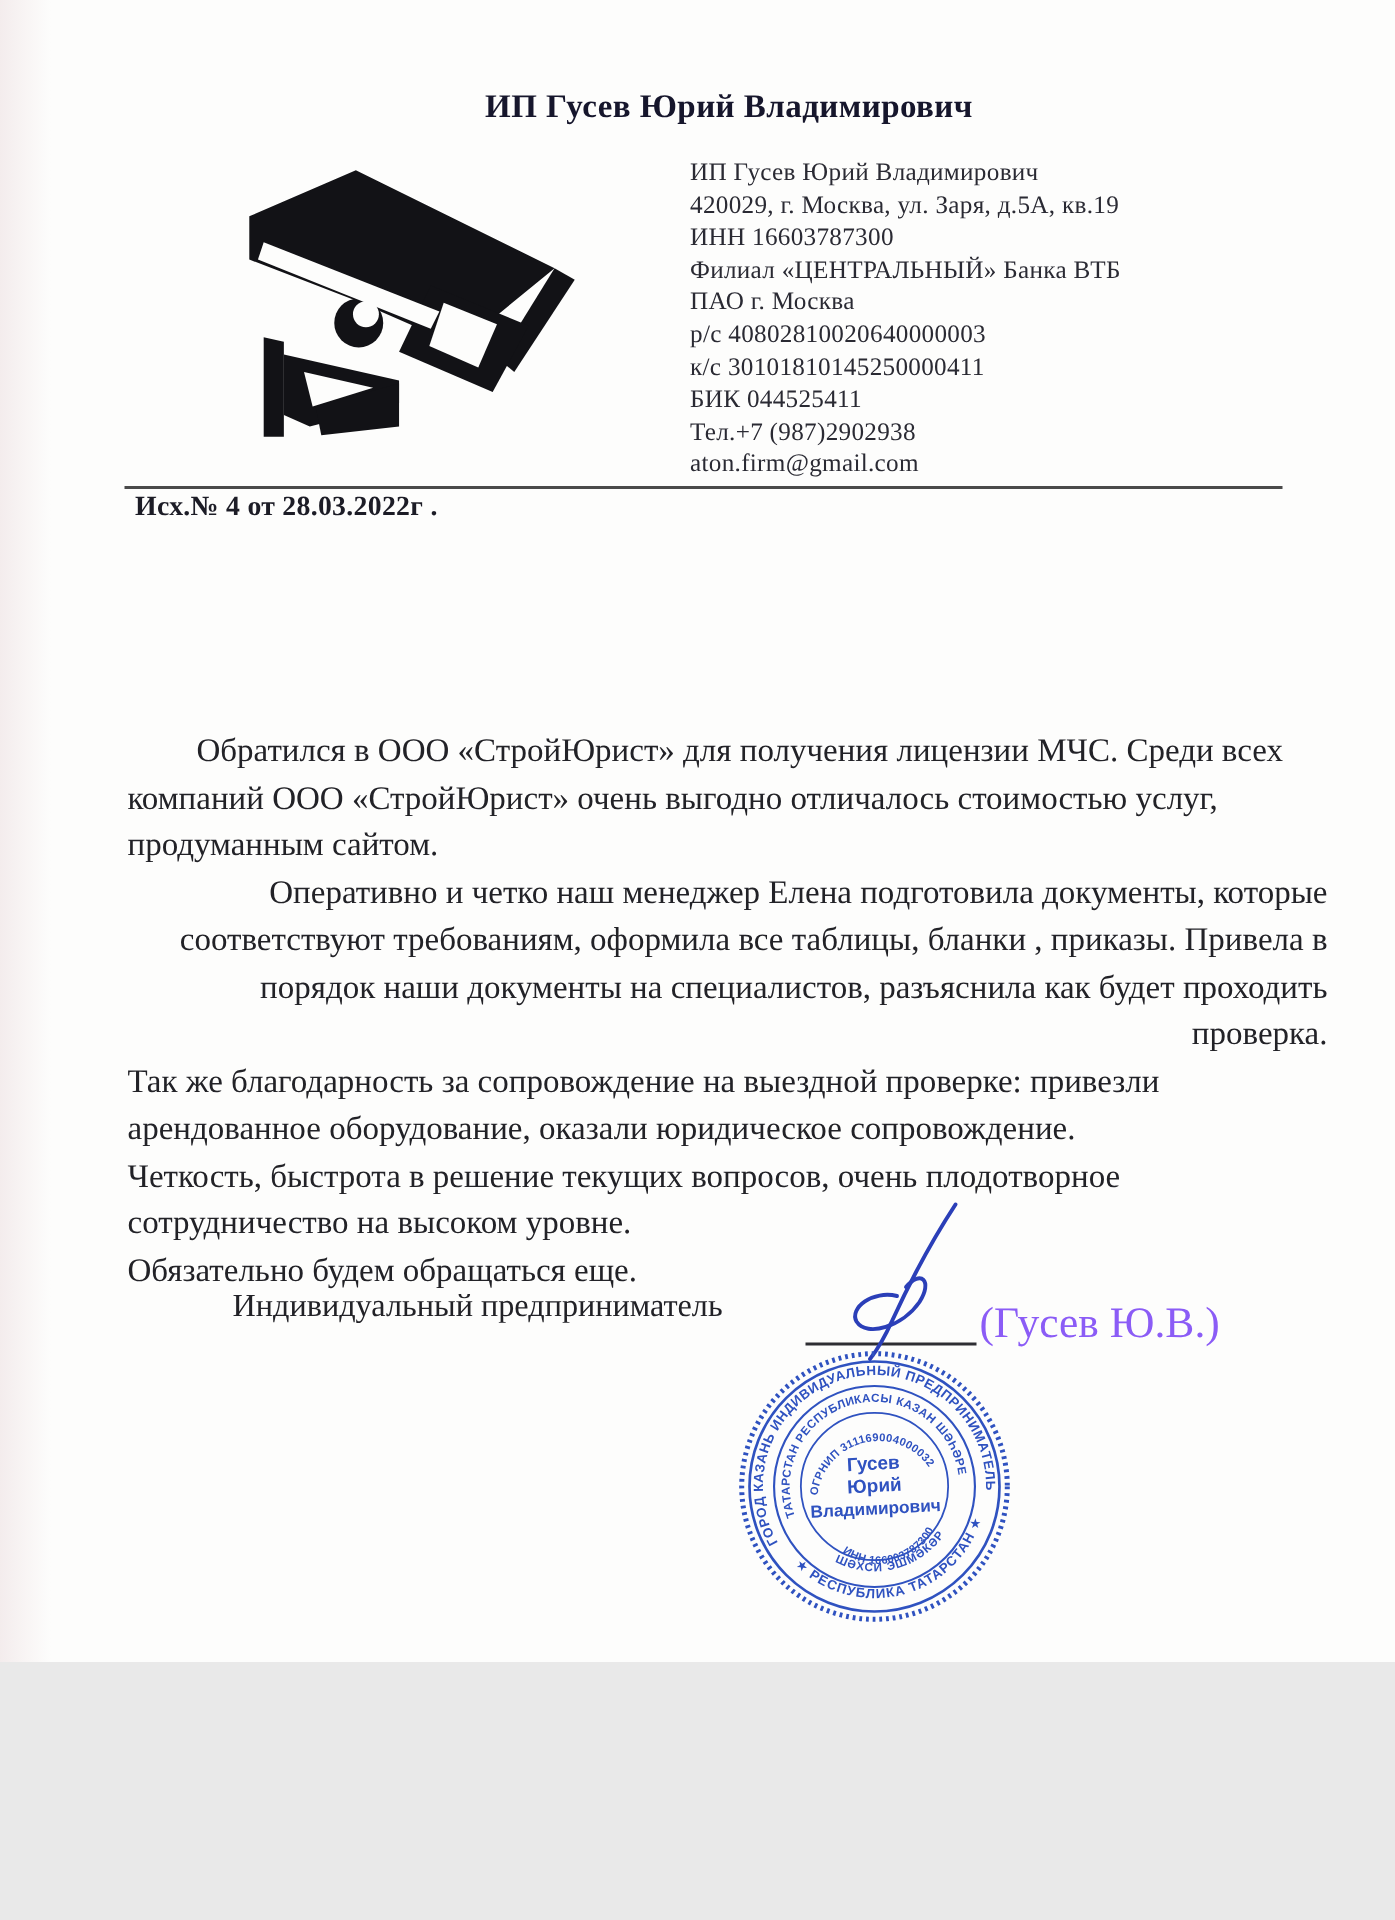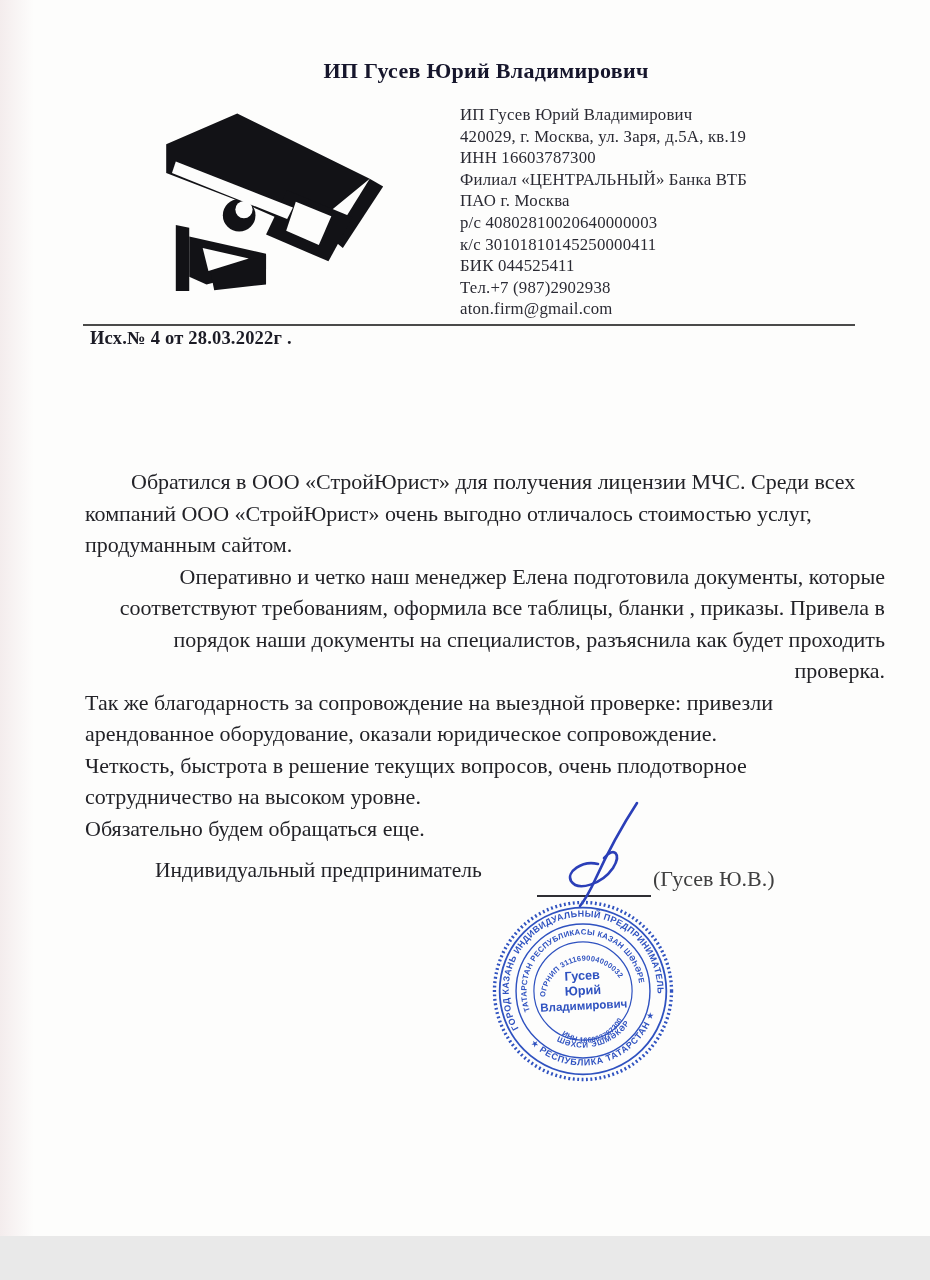--- a/index.html
+++ b/index.html
@@ -1,18 +1,18 @@
 <!DOCTYPE html>
 <html><head>
 <meta charset="utf-8">
 <style>
   html,body{margin:0;padding:0;background:#e9e9e9;}
   .page{
     position:relative;
-    width:930px;height:1236px;
+    width:930px;height:1108px;
     margin:0 auto;
     background:#fdfdfc;
     overflow:hidden;
     font-family:"Liberation Serif","DejaVu Serif",serif;
     color:#26262b;
   }
   
   .scan-edge{
     position:absolute;left:0;top:0;width:34px;height:100%;
     background:linear-gradient(to right, rgba(226,205,208,0.35), rgba(226,205,208,0));
@@ -36,38 +36,38 @@
   .header-rule{
     position:absolute;left:83px;top:324px;width:772px;height:0;
     border-top:2px solid #4a4a4a;
   }
   .ref-line{
     position:absolute;left:90px;top:328px;
     font-size:18.5px;font-weight:bold;color:#1c1c26;
     letter-spacing:0.2px;
   }
   .body-text{
-    position:absolute;left:85px;top:466px;width:800px;
+    position:absolute;left:85px;top:484px;width:800px;
     font-size:22px;line-height:31.5px;color:#222227;
   }
   .body-text p{margin:0;}
   .indent-lg{text-indent:46px;}
   .indent-sm{text-indent:24px;text-align:right;}
   .sig-row{position:absolute;left:0;top:0;width:930px;height:0;}
   .sig-label{
     position:absolute;left:155px;top:858px;
     font-size:21.5px;color:#222227;white-space:nowrap;
   }
   .sig-line{
     position:absolute;left:537px;top:870px;width:114px;height:25px;
     border-bottom:2px solid #2e2e33;
   }
   .sig-name{
     position:absolute;left:653px;top:866px;
-    font-size:22px;color:#404040;white-space:nowrap;
+    font-size:29px;color:#8b5cf6;white-space:nowrap;
   }
   .sig-ink{
     position:absolute;left:540px;top:800px;width:120px;height:110px;
   }
   .stamp{
     position:absolute;left:490px;top:898px;width:186px;height:186px;
   }
   .stamp svg{width:100%;height:100%;}
   .stamp-ring-text{
     font-family:"Liberation Sans","DejaVu Sans",sans-serif;

